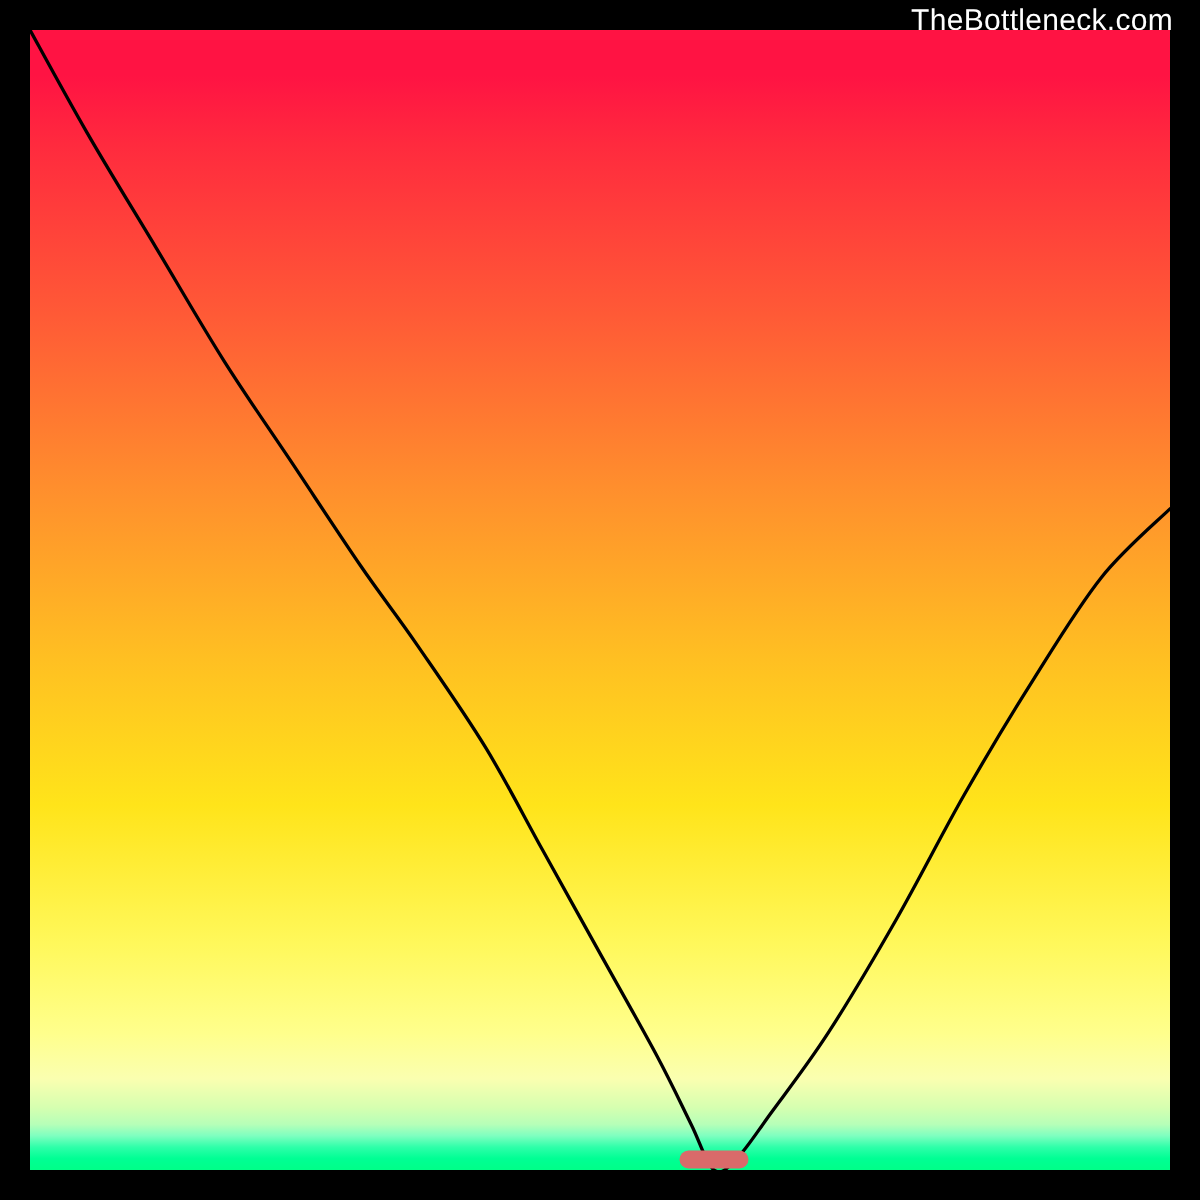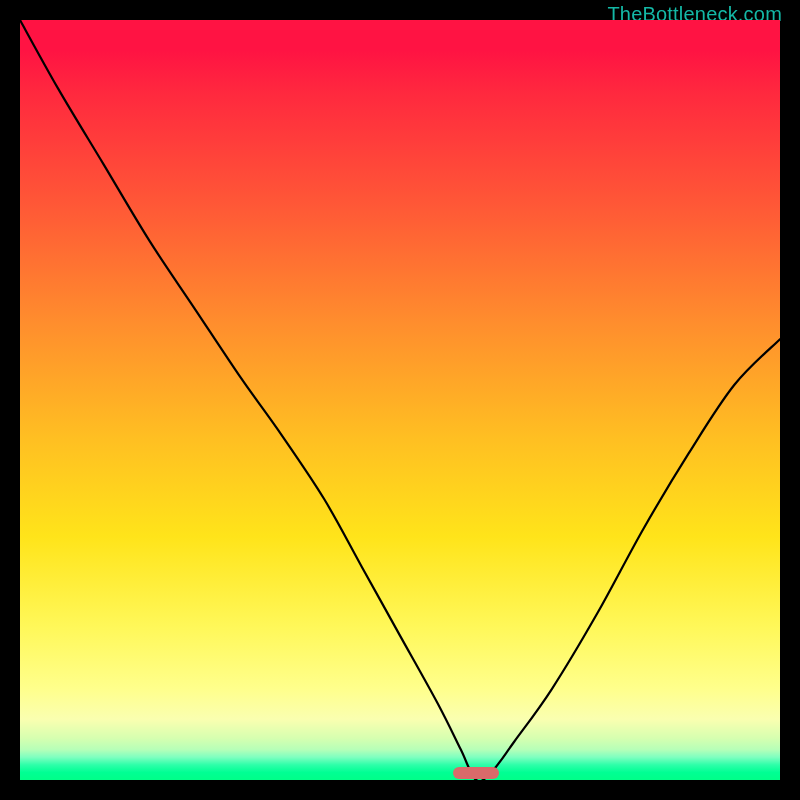--- a/index.html
+++ b/index.html
@@ -67,21 +67,21 @@
   }
   .min-marker {
     position: absolute;
     height: 12px;
     border-radius: 6px;
   }
   .watermark {
     position: absolute;
     top: 3px;
     right: 18px;
-    color: #14b8a6;
+    color: #ffffff;
     font-size: 20px;
     letter-spacing: 0.2px;
     user-select: none;
   }
   .sr-only {
     position: absolute;
     width: 1px;
     height: 1px;
     overflow: hidden;
     clip: rect(0 0 0 0);

